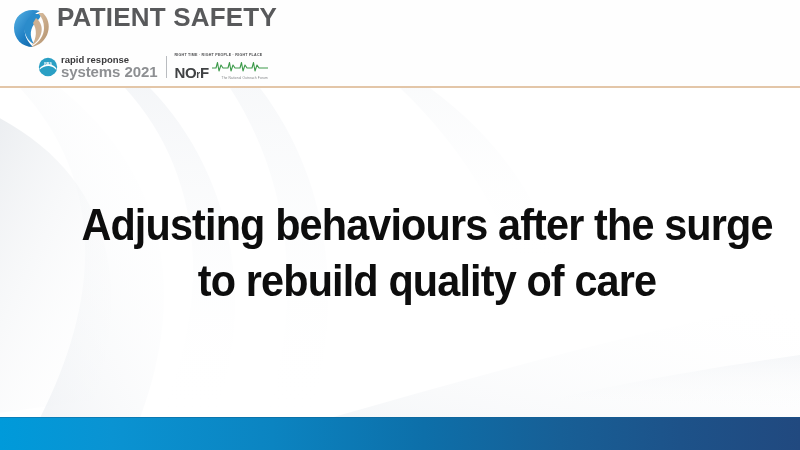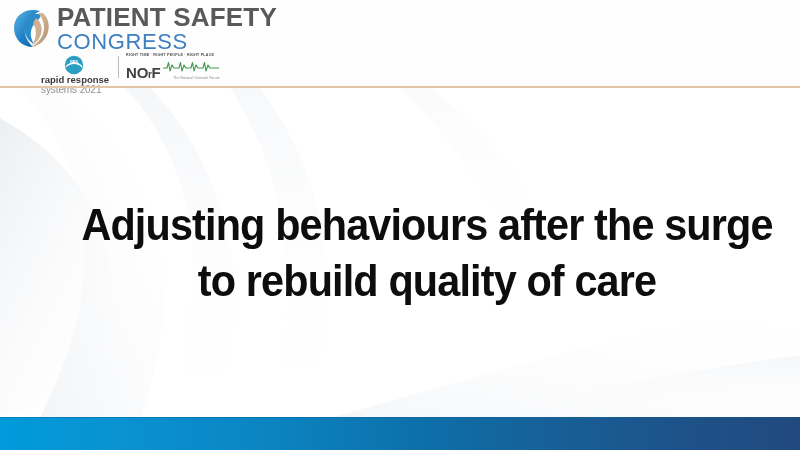--- a/index.html
+++ b/index.html
@@ -96,38 +96,37 @@
     left: 38px;
     top: 54px;
     display: flex;
     align-items: center;
     height: 26px;
   }
   .rrs-logo {
     display: flex;
     align-items: center;
     height: 24px;
-    flex-direction: column;
   }
   .rrs-badge { width: 20px; height: 20px; flex: 0 0 20px; }
   .rrs-text {
     margin-left: 3px;
     line-height: 1.02;
   }
   .rrs-t1 {
     display: block;
     font-size: 9.5px;
     font-weight: bold;
     color: #3a3a3c;
     white-space: nowrap;
   }
   .rrs-t2 {
     display: block;
-    font-size: 10px;
-    font-weight: normal;
+    font-size: 15px;
+    font-weight: bold;
     color: #8d8f92;
     white-space: nowrap;
     letter-spacing: -0.1px;
   }
 
   .logo-divider {
     width: 1px;
     height: 22px;
     background: #b9bcc0;
     margin: 0 7px 0 9px;
@@ -280,21 +279,20 @@
               </linearGradient>
             </defs>
             <path d="M30 6 C16 2 4 10 4 23 C4 34 12 42 23 42 C17 36 14 30 15 24 C16 16 22 10 30 6 Z" fill="url(#swirlBlue)"></path>
             <path d="M24 9 C16 14 13 21 15 28 C16.5 33 20 37 24 39 C19 31 20 23 26 17 C29 14 31 12 31 9 Z" fill="#2b8ccb"></path>
             <path d="M33 8 C38 13 40 20 38 27 C36 35 29 41 21 42 C30 37 34 30 34 23 C34 17 32 12 28 8 Z" fill="url(#swirlTan)"></path>
             <path d="M26 13 C31 17 33 23 31 29 C29.5 34 26 38 22 40 C27 33 27 24 23 18 Z" fill="#cdb092"></path>
           </svg>
         </span>
         <span class="brand-words">
           <span class="brand-line1">PATIENT SAFETY</span>
-          <span class="brand-line2">CONGRESS</span>
         </span>
       </div>
     </div>
 
     <div class="sublogos">
 
       <div class="rrs-logo">
         <span class="rrs-badge">
           <svg width="20" height="20" viewBox="0 0 20 20">
             <circle cx="10" cy="10" r="9.2" fill="#2a9fc4"></circle>

